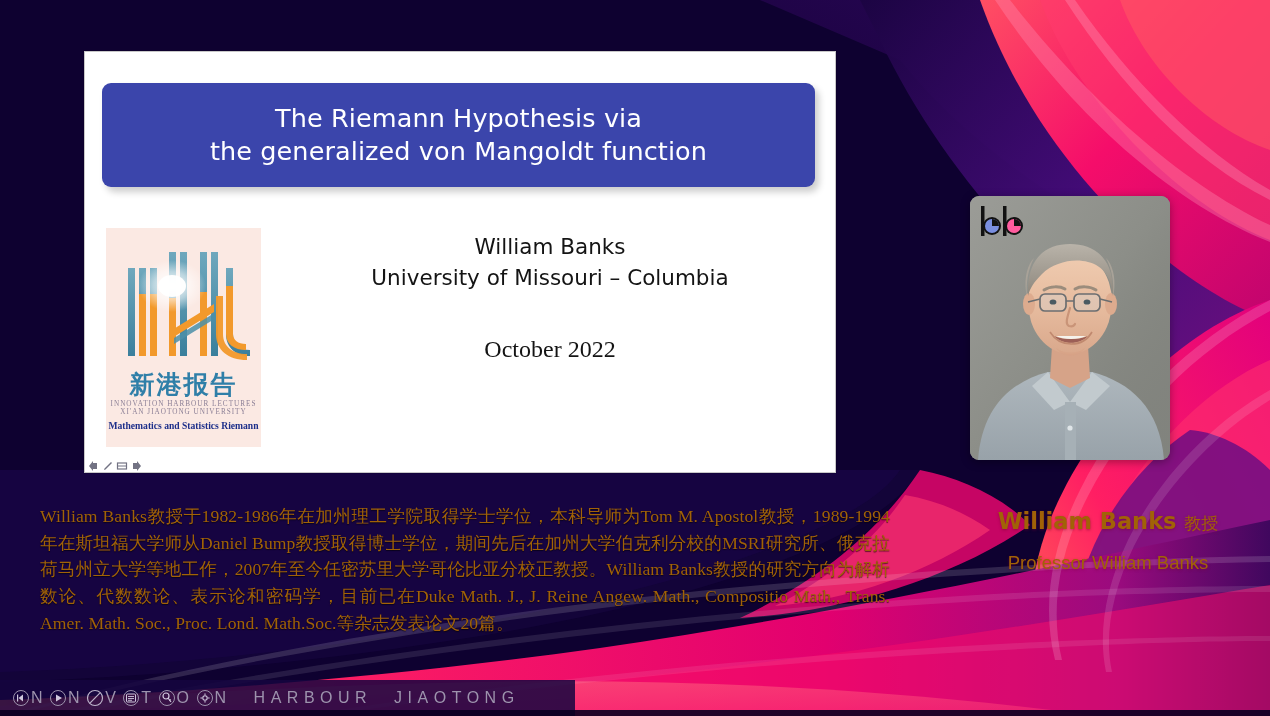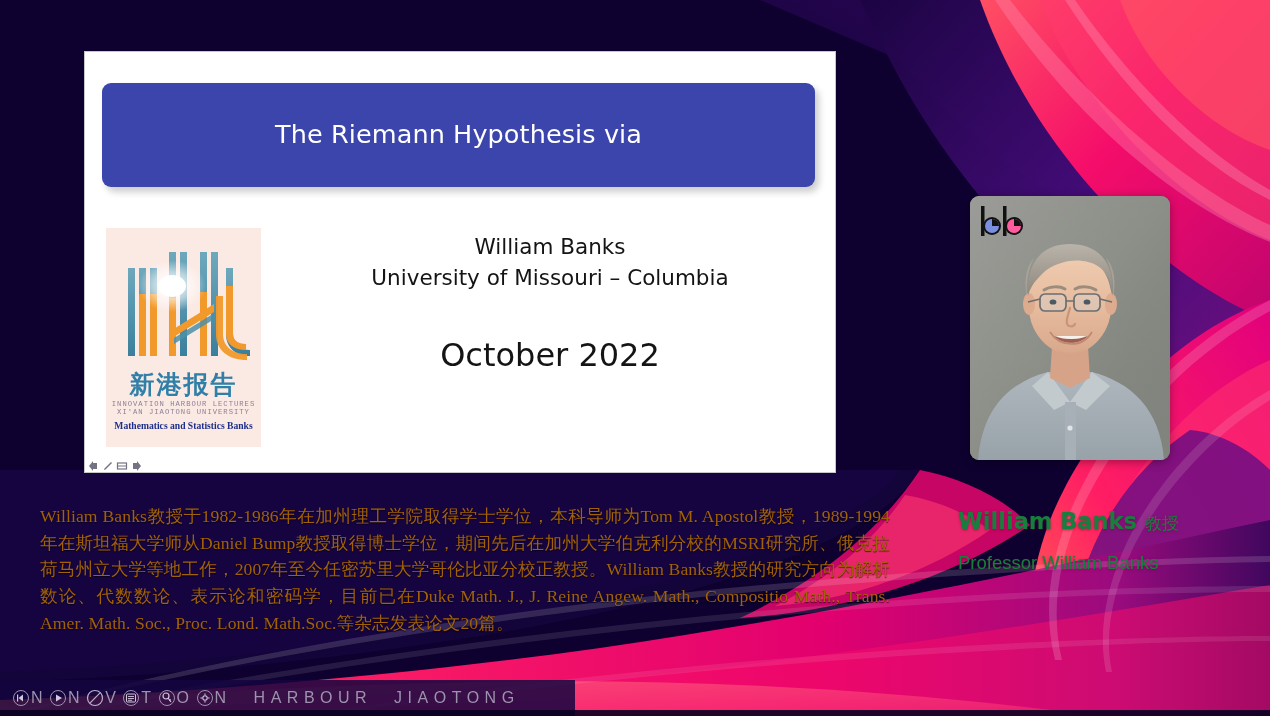--- a/index.html
+++ b/index.html
@@ -76,21 +76,21 @@
   #logo-cn {
     font-family: Liberation Sans, sans-serif;
     font-size: 25px;
     font-weight: 700;
     color: #2f7fa8;
     letter-spacing: 2px;
     line-height: 1;
     margin-top: -4px;
   }
   #logo-en1, #logo-en2 {
-    font-family: Liberation Mono, monospace;
+    font-family: Liberation Serif, serif;
     color: #8b7f96;
     letter-spacing: 1.0px;
     line-height: 1.12;
     white-space: nowrap;
   }
   #logo-en1 { font-size: 7.2px; margin-top: 3px; }
   #logo-en2 { font-size: 7.2px; }
   #logo-series {
     font-family: "Liberation Serif", serif;
     font-size: 9.6px;
@@ -104,21 +104,21 @@
   #speaker-block {
     position: absolute;
     left: 195px; top: 180px;
     width: 540px;
     text-align: center;
     font-family: "DejaVu Sans", sans-serif;
     color: #141414;
   }
   .sp-line { font-size: 21.5px; line-height: 1.44; white-space: nowrap; }
   #sp-joint { font-size: 21.5px; margin-top: 30px; white-space: nowrap; }
-  #sp-date  { font-size: 32px; margin-top: 42px; white-space: nowrap; }
+  #sp-date  { font-size: 24px; margin-top: 42px; white-space: nowrap; font-family: Liberation Serif, serif; }
 
   
   #slide-toolbar {
     position: absolute;
     left: 3px; bottom: 2px;
     display: flex; align-items: center;
     gap: 2px;
     opacity: 0.85;
   }
   #slide-toolbar .tb { width: 12px; height: 12px; display: block; }
@@ -147,22 +147,22 @@
     background: #8b8d88;
     box-shadow: 0 2px 10px rgba(0,0,0,0.35);
   }
   #portrait-photo { position: absolute; inset: 0; }
   #bb-logo { position: absolute; left: 8px; top: 8px; width: 46px; height: 34px; }
 
   #name-plate {
     position: absolute;
     left: 958px; top: 508px;
     width: 300px;
-    text-align: left;
-    color: #15803d;
+    text-align: center;
+    color: #a16207;
     text-shadow: 0 1px 3px rgba(120,0,50,0.55);
   }
   #name-cn {
     font-family: "DejaVu Sans", sans-serif;
     font-size: 22.5px;
     font-weight: 700;
     line-height: 1.2;
     white-space: nowrap;
   }
   #name-cn .suffix { font-size: 17px; font-weight: 500; }
@@ -279,20 +279,21 @@
 
     <rect x="0" y="680" width="575" height="36" fill="#150540" opacity="0.85"></rect>
     <rect x="0" y="710" width="1270" height="6" fill="#090020" opacity="0.9"></rect>
   </svg>
 
   <div id="slide-frame">
     <div id="slide-surface">
 
       <div id="title-box">
         <div class="title-line">The Riemann Hypothesis via</div>
+        <div class="title-line">the generalized von Mangoldt function</div>
       </div>
 
       <div id="logo-block">
         <div id="logo-mark">
           <svg width="140" height="142" viewBox="0 0 140 142">
             <defs>
               <linearGradient id="bl" x1="0" y1="0" x2="0" y2="1">
                 <stop offset="0%" stop-color="#6fa8bd"></stop>
                 <stop offset="100%" stop-color="#3a7f9c"></stop>
               </linearGradient>
@@ -324,21 +325,21 @@
             <path d="M112,52 L119,52 L119,100 C119,106 124,110 132,110 L132,116 C120,116 112,110 112,100 Z" fill="#f2992b"></path>
             <path d="M102,62 L109,62 L109,100 C109,112 118,120 133,120 L133,126 C114,126 102,116 102,100 Z" fill="#f2992b" opacity="0.95"></path>
 
             <ellipse cx="58" cy="52" rx="34" ry="26" fill="url(#flare)"></ellipse>
             <ellipse cx="58" cy="52" rx="14" ry="11" fill="#ffffff" opacity="0.95"></ellipse>
           </svg>
         </div>
         <div id="logo-cn">新港报告</div>
         <div id="logo-en1">INNOVATION HARBOUR LECTURES</div>
         <div id="logo-en2">XI'AN JIAOTONG UNIVERSITY</div>
-        <div id="logo-series">Mathematics and Statistics Banks</div>
+        <div id="logo-series">Mathematics and Statistics Riemann</div>
       </div>
 
       <div id="speaker-block">
         <div class="sp-line">William Banks</div>
         <div class="sp-line">University of Missouri – Columbia</div>
         <div id="sp-date">October 2022</div>
       </div>
 
       <div id="slide-toolbar">
         <span class="tb">

